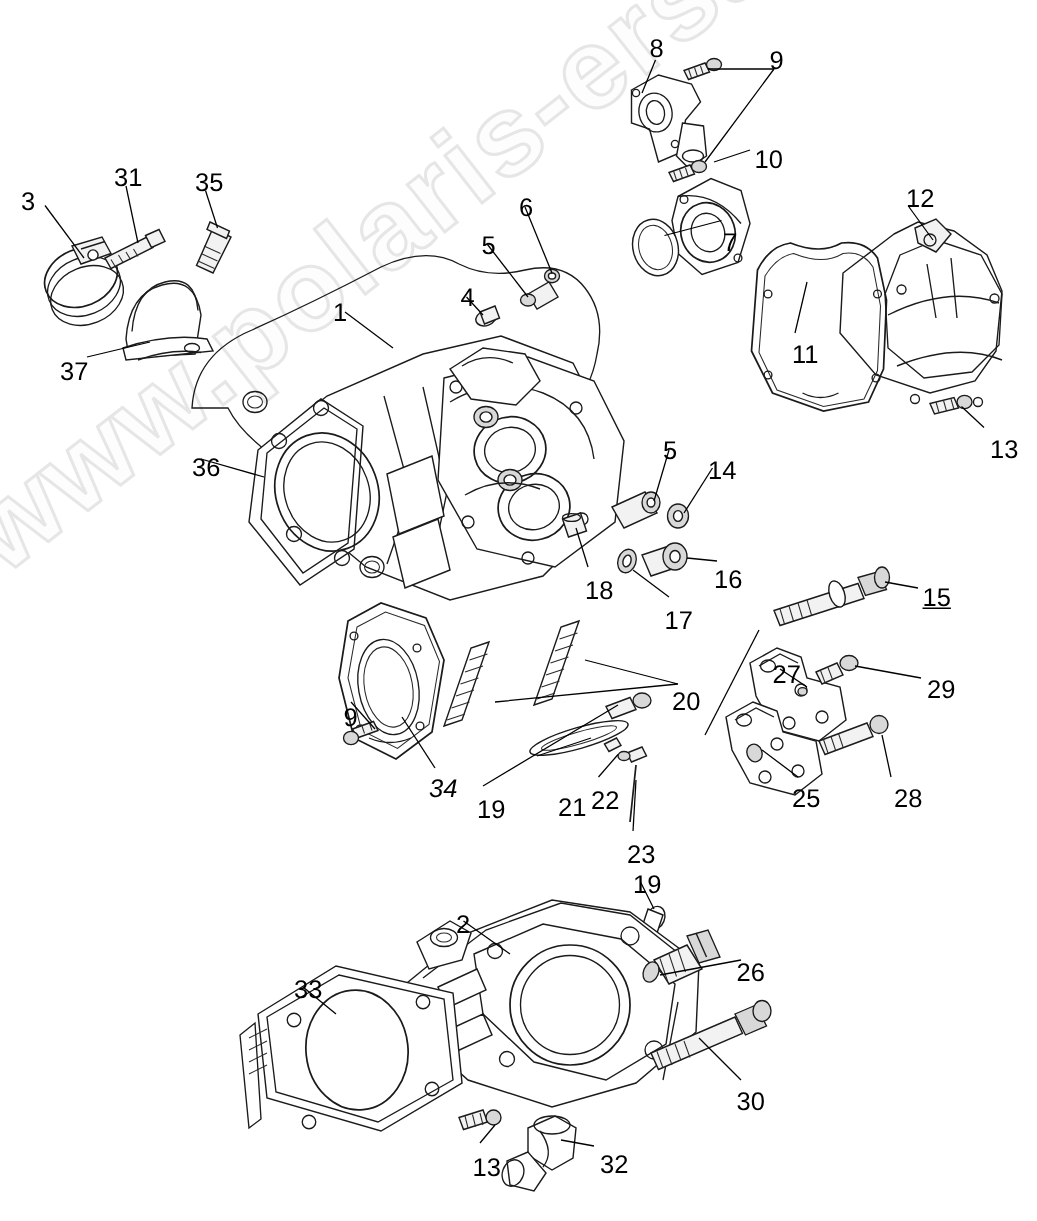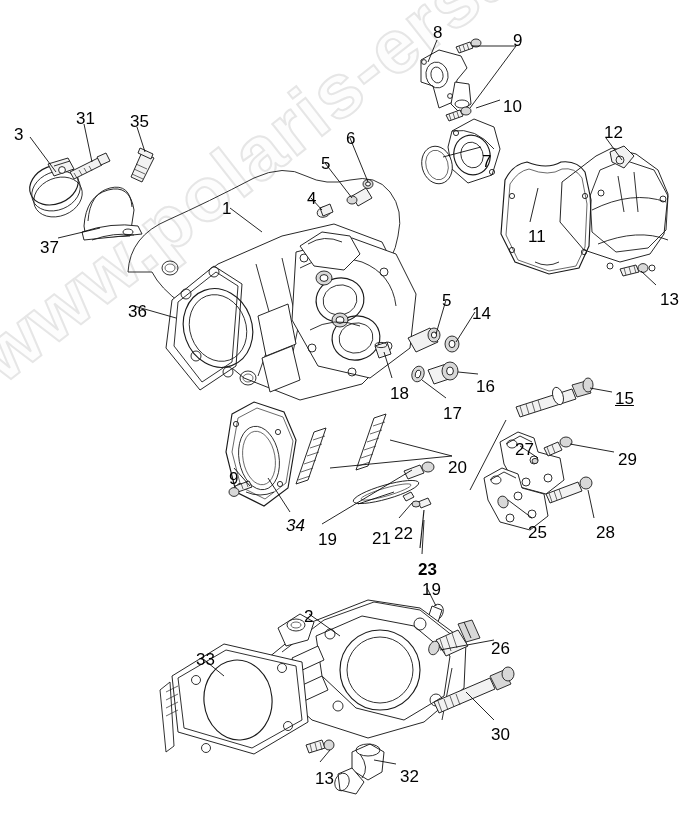--- a/index.html
+++ b/index.html
@@ -438,21 +438,21 @@
   <div class="lbl" style="left:315px;top:770px;">13</div>
   <div class="lbl" style="left:472px;top:305px;">14</div>
   <div class="lbl" style="left:615px;top:390px;text-decoration:underline;">15</div>
   <div class="lbl" style="left:476px;top:378px;">16</div>
   <div class="lbl" style="left:443px;top:405px;">17</div>
   <div class="lbl" style="left:390px;top:385px;">18</div>
   <div class="lbl" style="left:318px;top:531px;">19</div>
   <div class="lbl" style="left:448px;top:459px;">20</div>
   <div class="lbl" style="left:372px;top:510px;margin-top:20px;">21</div>
   <div class="lbl" style="left:394px;top:525px;">22</div>
-  <div class="lbl" style="left:418px;top:561px;font-weight:bold;">23</div>
+  <div class="lbl" style="left:418px;top:561px;">23</div>
   <div class="lbl" style="left:422px;top:581px;">19</div>
   <div class="lbl" style="left:528px;top:524px;">25</div>
   <div class="lbl" style="left:491px;top:640px;">26</div>
   <div class="lbl" style="left:515px;top:441px;">27</div>
   <div class="lbl" style="left:596px;top:524px;">28</div>
   <div class="lbl" style="left:618px;top:451px;">29</div>
   <div class="lbl" style="left:491px;top:726px;">30</div>
   <div class="lbl" style="left:76px;top:110px;">31</div>
   <div class="lbl" style="left:400px;top:768px;">32</div>
   <div class="lbl" style="left:196px;top:651px;">33</div>

